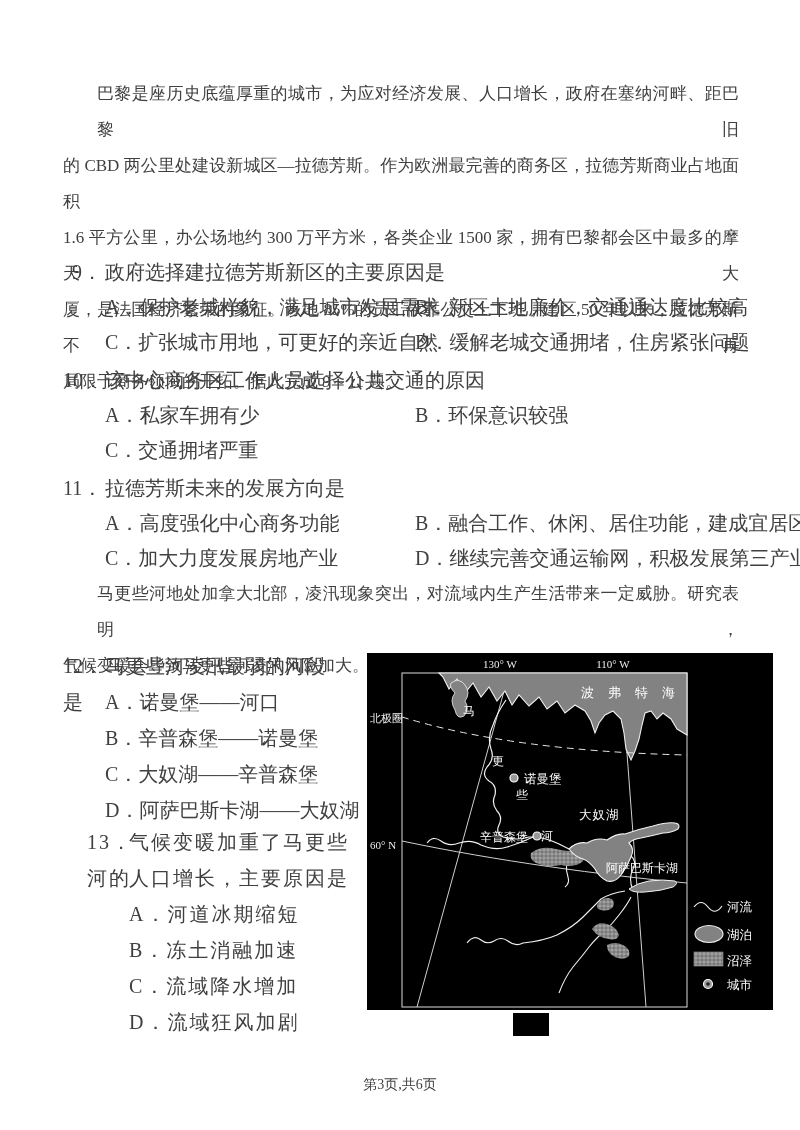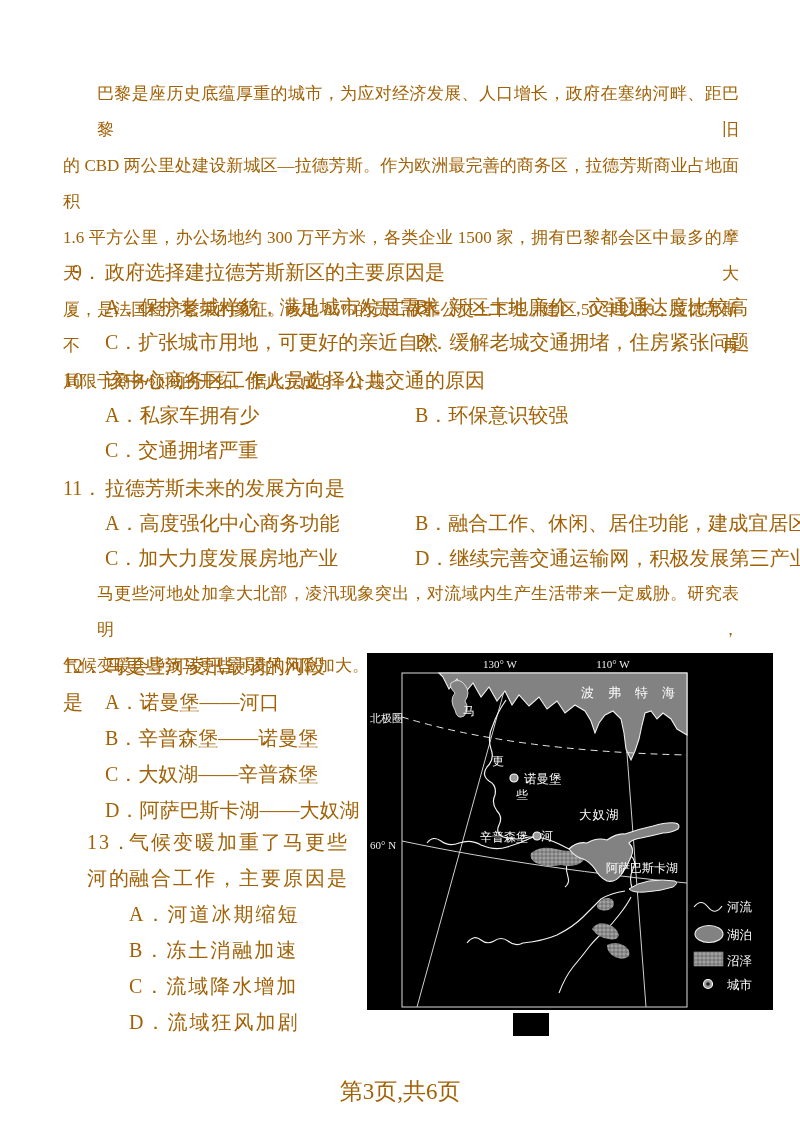--- a/index.html
+++ b/index.html
@@ -1,38 +1,38 @@
 <!DOCTYPE html>
 <html><head>
 <meta charset="utf-8">
 <style>
   html,body { margin:0; padding:0; background:#ffffff; }
   .page {
     position:relative; width:800px; height:1130px; background:#ffffff;
-    font-family:"Liberation Serif","DejaVu Serif",serif; color:#a16207;
+    font-family:"Liberation Serif","DejaVu Serif",serif; color:#404040;
     overflow:hidden;
   }
   .abs { position:absolute; }
   .para { left:63px; width:676px; font-size:17px; line-height:36px; }
   .para .ln { text-align:justify; text-align-last:justify; }
   .para .ln.first { padding-left:34px; width:642px; }
   .para .ln.last { text-align-last:left; }
   .qblock { left:63px; width:700px; font-size:20px; }
   .lh35 .qline, .lh35 .orow { line-height:35px; height:35px; }
   .lh36 .qline, .lh36 .oline { line-height:36px; height:36px; }
   .qnum { display:inline-block; width:42px; }
   .qnum.one { text-indent:9px; }
   .orow { position:relative; }
   .oa { position:absolute; left:42px; white-space:nowrap; }
   .ob { position:absolute; left:352px; white-space:nowrap; }
   .oline { margin-left:42px; white-space:nowrap; }
   .sp2 { letter-spacing:2px;margin-left:24px; }
   .mapwrap { left:331px; top:653px; width:406px; height:357px;padding-left:36px; }
   .capbox { left:513px; top:1013px; width:36px; height:23px; background:#000; }
-  .footer { left:0; top:1076px; width:800px; text-align:center; font-size:23px; }
+  .footer { left:0; top:1076px; width:800px; text-align:center; font-size:14px; }
   svg text { font-family:"Liberation Serif","DejaVu Serif",serif; }
 </style>
 </head>
 <body>
 
 <div class="page">
 
   <div class="abs para" style="top:76px">
     <div class="ln first">巴黎是座历史底蕴厚重的城市，为应对经济发展、人口增长，政府在塞纳河畔、距巴黎旧</div>
     <div class="ln">的 CBD 两公里处建设新城区—拉德芳斯。作为欧洲最完善的商务区，拉德芳斯商业占地面积</div>
@@ -94,21 +94,21 @@
     <div class="oline">A．诺曼堡——河口</div>
     <div class="oline">B．辛普森堡——诺曼堡</div>
     <div class="oline">C．大奴湖——辛普森堡</div>
     <div class="oline">D．阿萨巴斯卡湖——大奴湖</div>
   </div>
 
   <div class="abs qblock lh36 sp2" style="top:824px; width:268px;">
     <div class="qline">
       <span class="qnum">13．</span><span>气候变暖加重了马更些河的</span>
     </div>
-    <div class="oline">融合工作，主要原因是</div>
+    <div class="oline">人口增长，主要原因是</div>
     <div class="oline">A．河道冰期缩短</div>
     <div class="oline">B．冻土消融加速</div>
     <div class="oline">C．流域降水增加</div>
     <div class="oline">D．流域狂风加剧</div>
   </div>
 
   <div class="abs mapwrap">
     <svg width="406" height="357" viewBox="0 0 406 357">
       <defs>
         <pattern id="marshP" patternUnits="userSpaceOnUse" width="4" height="4">

